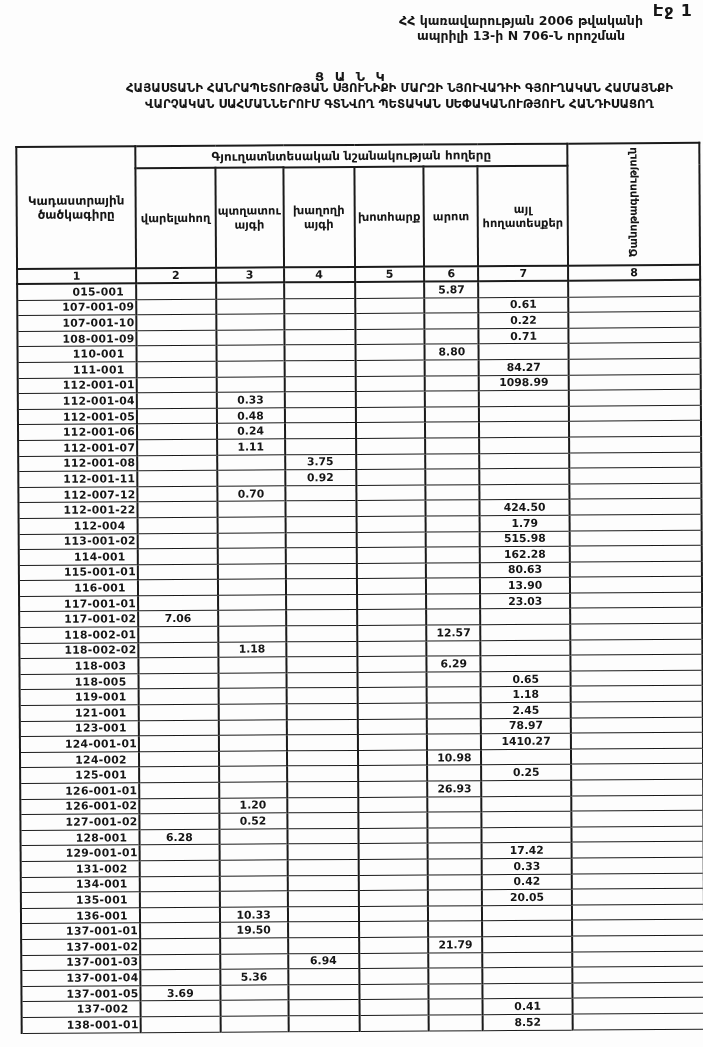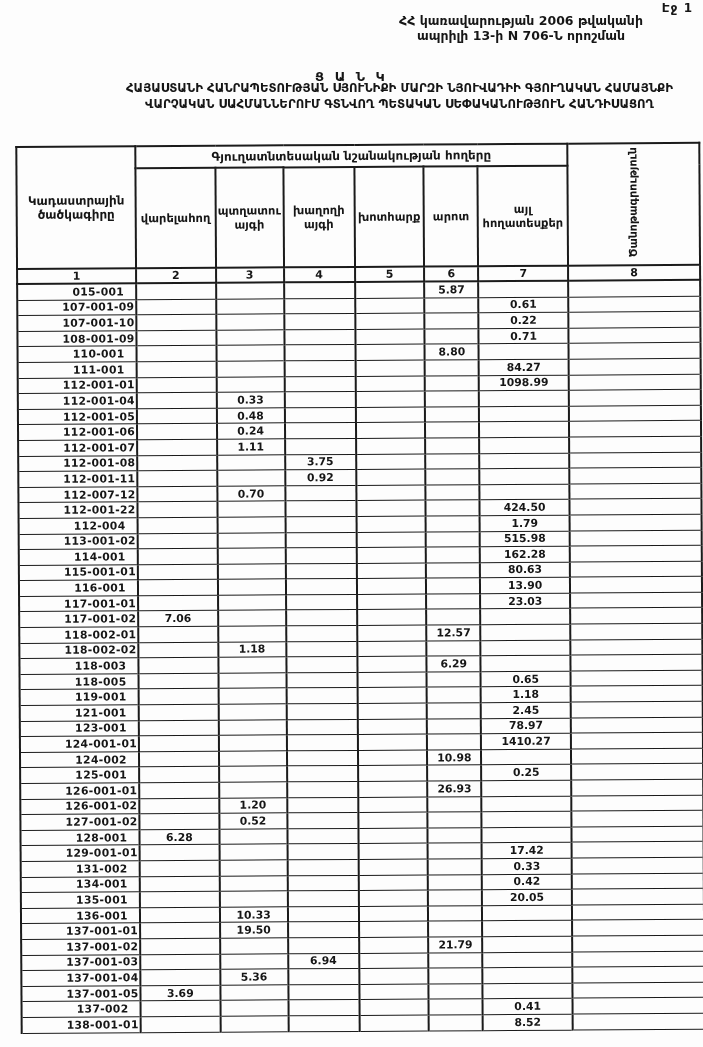--- a/index.html
+++ b/index.html
@@ -9,21 +9,21 @@
     font-family:"DejaVu Sans",sans-serif;
     color:#161616;
     -webkit-font-smoothing:none;
   }
   .page{
     position:relative;width:703px;height:1047px;
     background:#fdfdfd;overflow:hidden;
   }
   .page-num{
     position:absolute;top:1px;right:10px;
-    font-size:12px;font-weight:bold;letter-spacing:1px;
+    font-size:16px;font-weight:bold;letter-spacing:1px;
   }
   .appendix{
     position:absolute;top:13px;right:12px;width:340px;
     text-align:center;font-size:12.5px;font-weight:bold;line-height:1.2;
   }
   .doc-title{
     position:absolute;top:69px;left:0;width:100%;
     text-align:center;font-size:13px;font-weight:bold;letter-spacing:3px;
   }
   .doc-subtitle{

